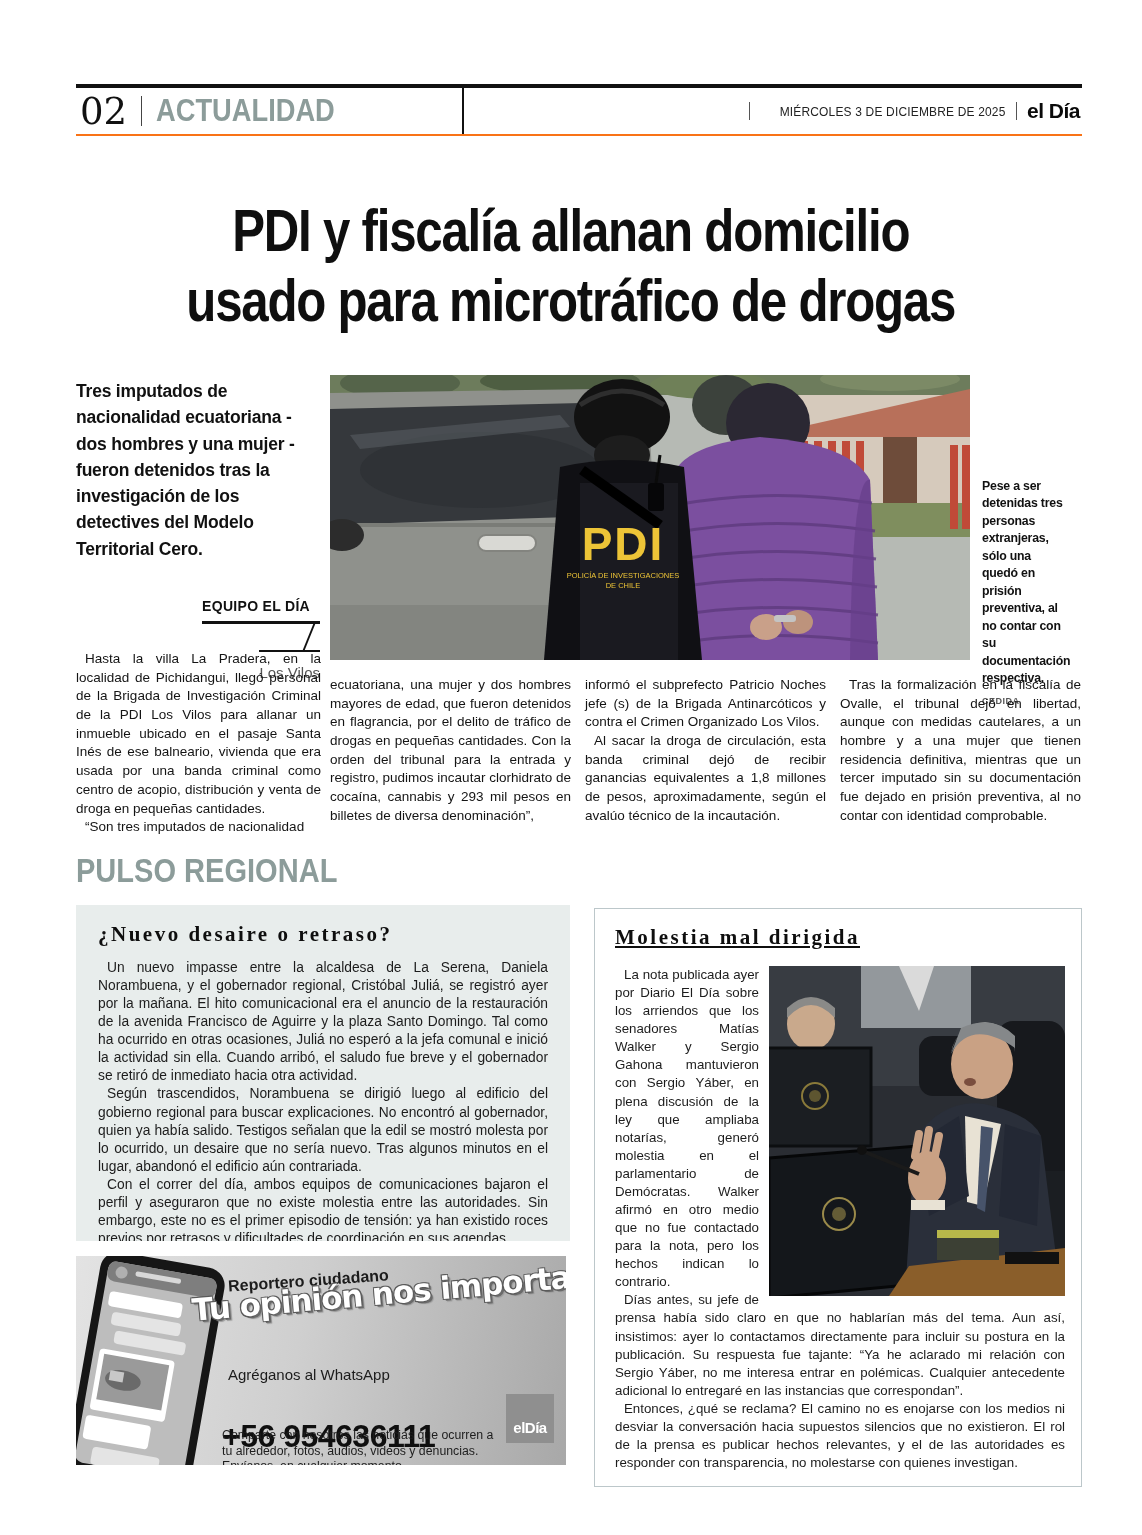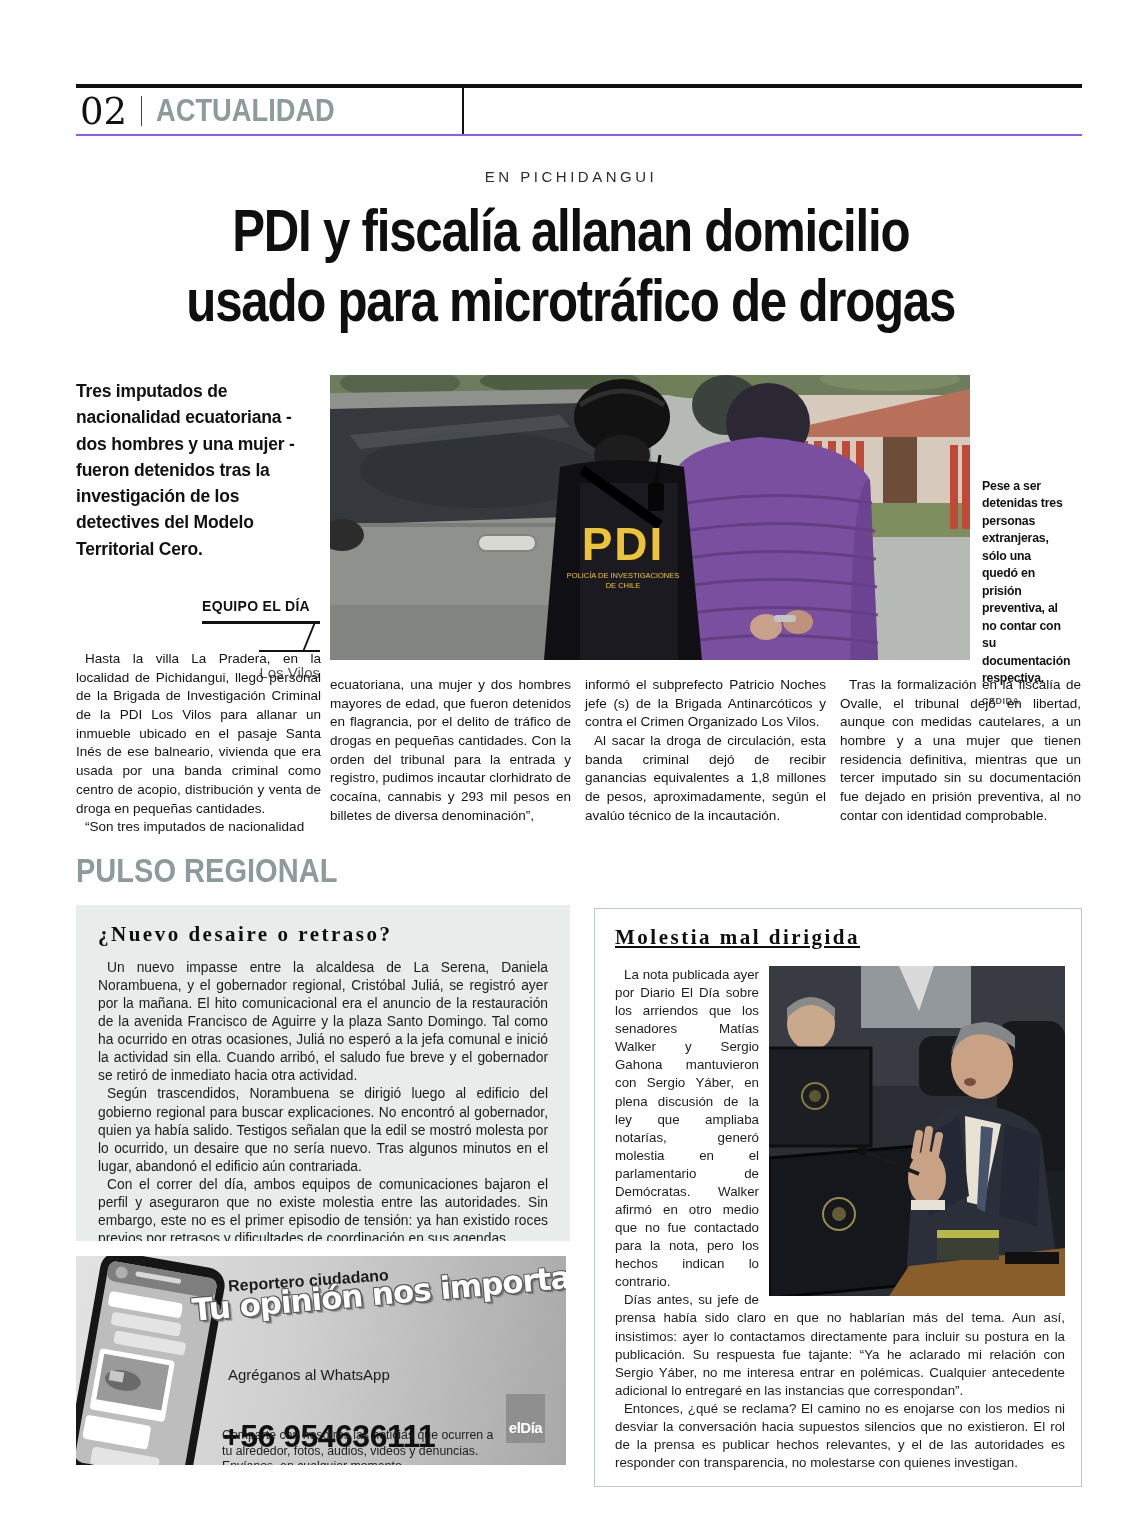--- a/index.html
+++ b/index.html
@@ -1,21 +1,21 @@
 <!DOCTYPE html>
 <html><head>
 <meta charset="utf-8">
 <style>
   * { margin:0; padding:0; box-sizing:border-box; }
   html,body { background:#ffffff; }
   body { width:1142px; height:1535px; font-family:"Liberation Sans", sans-serif; color:#1a1a1a; position:relative; overflow:hidden; }
   .page { position:absolute; inset:0; background:#fff; }
 
   
-  .masthead { position:absolute; left:76px; right:60px; top:84px; border-top:4px solid #111; border-bottom:2px solid #8b5cf6; height:52px; display:flex; align-items:stretch; }
+  .masthead { position:absolute; left:76px; right:60px; top:84px; border-top:4px solid #111; border-bottom:2px solid #f97316; height:52px; display:flex; align-items:stretch; }
   .mast-left { display:flex; align-items:center; gap:14px; width:388px; border-right:2px solid #111; padding:4px 0 4px 4px; }
   .page-num { font-family:"DejaVu Serif", serif; font-size:37px; color:#111; line-height:1; }
   .mast-sep { width:1px; height:30px; background:#444; }
   .section-name { font-size:31px; font-weight:bold; color:#8c9c9a; letter-spacing:0; transform:scaleX(0.88); transform-origin:left center; white-space:nowrap; }
   .mast-right { flex:1; display:flex; align-items:center; justify-content:flex-end; gap:10px; padding-right:2px; }
   .date-sep { width:1px; height:18px; background:#555; }
   .issue-date { font-size:13px; color:#222; letter-spacing:0.2px; transform:scaleX(0.92); transform-origin:right center; white-space:nowrap; }
   .brand { font-size:21px; font-weight:800; color:#0a0a0a; letter-spacing:-0.5px; white-space:nowrap; }
 
   
@@ -55,39 +55,44 @@
   .photo2 { float:right; width:296px; height:330px; margin:0 0 8px 10px; background:#2a2d33; overflow:hidden; }
 
   
   .ad { position:absolute; left:76px; top:1256px; width:490px; height:209px; overflow:hidden; background:linear-gradient(100deg,#e3e3e3 0%,#cfcfcf 45%,#a8a8a8 100%); }
   .ad-kicker { position:absolute; left:152px; top:16px; font-size:16px; font-weight:700; color:#1c1c1c; transform:rotate(-4deg); }
   .ad-title { position:absolute; left:116px; top:36px; width:380px; font-family:"DejaVu Sans", sans-serif; font-size:31px; font-weight:800; letter-spacing:-1px; color:#ffffff; transform:rotate(-5deg); transform-origin:left center; white-space:nowrap;
     text-shadow:-1px -1px 0 #5a5a5a, 1px -1px 0 #5a5a5a, -1px 1px 0 #5a5a5a, 2px 2px 0 #6a6a6a, 3px 3px 1px #9a9a9a; }
   .ad-wa { position:absolute; left:152px; top:110px; font-size:15px; color:#1c1c1c; }
   .ad-phone { position:absolute; left:146px; top:130px; font-size:32px; font-weight:800; letter-spacing:-0.5px; color:#0f0f0f;margin-top:32px; }
   .ad-desc { position:absolute; left:146px; top:172px; width:282px; font-size:12.3px; line-height:1.28; color:#1e1e1e; }
-  .ad-logo { position:absolute; left:430px; top:138px; width:39px; height:49px; background:#8f8f8f; display:flex; align-items:flex-end; justify-content:center; padding-bottom:7px; }
+  .ad-logo { position:absolute; left:430px; top:138px; width:48px; height:49px; background:#8f8f8f; display:flex; align-items:flex-end; justify-content:center; padding-bottom:7px; }
   .ad-logo span { color:#fff; font-size:15px; font-weight:800; letter-spacing:-0.5px; }
 
   svg { display:block; }
 </style>
 </head>
 <body>
 
 <div class="page">
 
   <div class="masthead">
     <div class="mast-left">
       <span class="page-num">02</span>
       <span class="mast-sep"></span>
       <span class="section-name">ACTUALIDAD</span>
     </div>
-  </div>
-
-  <div class="kicker">EN PICHIDANGUI</div>
+    <div class="mast-right">
+      <span class="date-sep"></span>
+      <span class="issue-date">MIÉRCOLES 3 DE DICIEMBRE DE 2025</span>
+      <span class="date-sep"></span>
+      <span class="brand">el Día</span>
+    </div>
+  </div>
+
   <div class="headline">
     <h1>
       <span>PDI y fiscalía allanan domicilio</span>
       <span>usado para microtráfico de drogas</span>
     </h1>
   </div>
 
   <div class="lead">Tres imputados de nacionalidad ecuatoriana - dos hombres y una mujer - fueron detenidos tras la investigación de los detectives del Modelo Territorial Cero.</div>
 
   <div class="byline">

